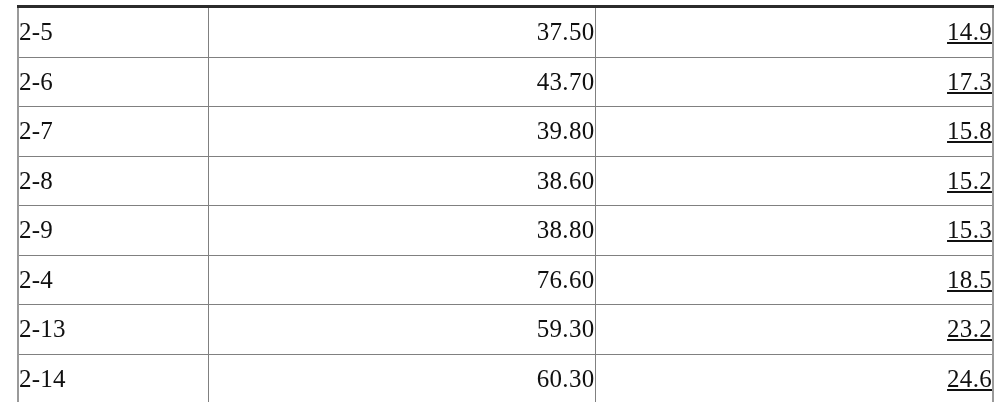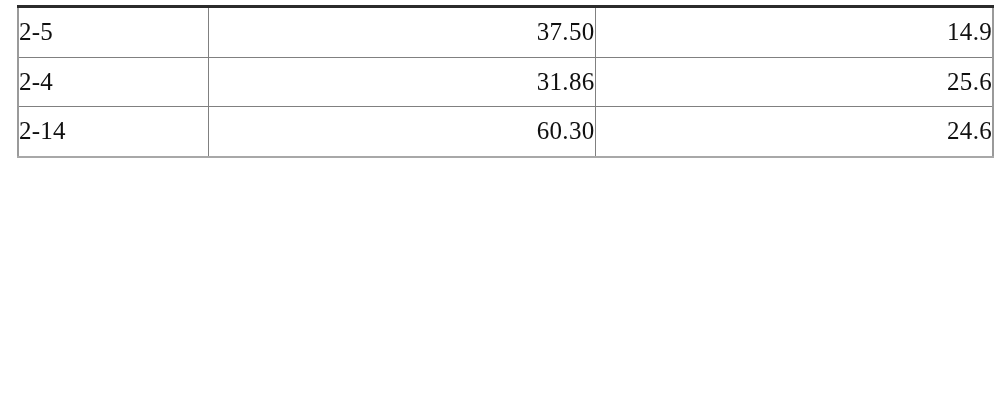--- a/index.html
+++ b/index.html
@@ -53,20 +53,21 @@
     border-top: 3px solid #2b2b2b;
   }
   .data-table tr:last-child td {
     border-bottom: 2px solid #a8a8a8;
   }
   .data-table td:first-child {
     border-left: 2px solid #9a9a9a;
   }
   .data-table td:last-child {
     border-right: 2px solid #9a9a9a;
+    text-decoration: underline;
   }
 
   
   .cell-id {
     text-align: left;
     padding-left: 36px;
     letter-spacing: 0.2px;
   }
 
   
@@ -87,30 +88,55 @@
       <col class="c3">
     </colgroup>
     <tbody>
 
       <tr>
         <td class="cell-id">2-5</td>
         <td class="cell-num">37.50</td>
         <td class="cell-num">14.9</td>
       </tr>
 
+      <tr>
+        <td class="cell-id">2-6</td>
+        <td class="cell-num">43.70</td>
+        <td class="cell-num">17.3</td>
+      </tr>
 
+      <tr>
+        <td class="cell-id">2-7</td>
+        <td class="cell-num">39.80</td>
+        <td class="cell-num">15.8</td>
+      </tr>
 
+      <tr>
+        <td class="cell-id">2-8</td>
+        <td class="cell-num">38.60</td>
+        <td class="cell-num">15.2</td>
+      </tr>
 
+      <tr>
+        <td class="cell-id">2-9</td>
+        <td class="cell-num">38.80</td>
+        <td class="cell-num">15.3</td>
+      </tr>
 
       <tr>
         <td class="cell-id">2-4</td>
-        <td class="cell-num">31.86</td>
-        <td class="cell-num">25.6</td>
+        <td class="cell-num">76.60</td>
+        <td class="cell-num">18.5</td>
       </tr>
 
+      <tr>
+        <td class="cell-id">2-13</td>
+        <td class="cell-num">59.30</td>
+        <td class="cell-num">23.2</td>
+      </tr>
 
       <tr>
         <td class="cell-id">2-14</td>
         <td class="cell-num">60.30</td>
         <td class="cell-num">24.6</td>
       </tr>
 
     </tbody>
   </table>
 

